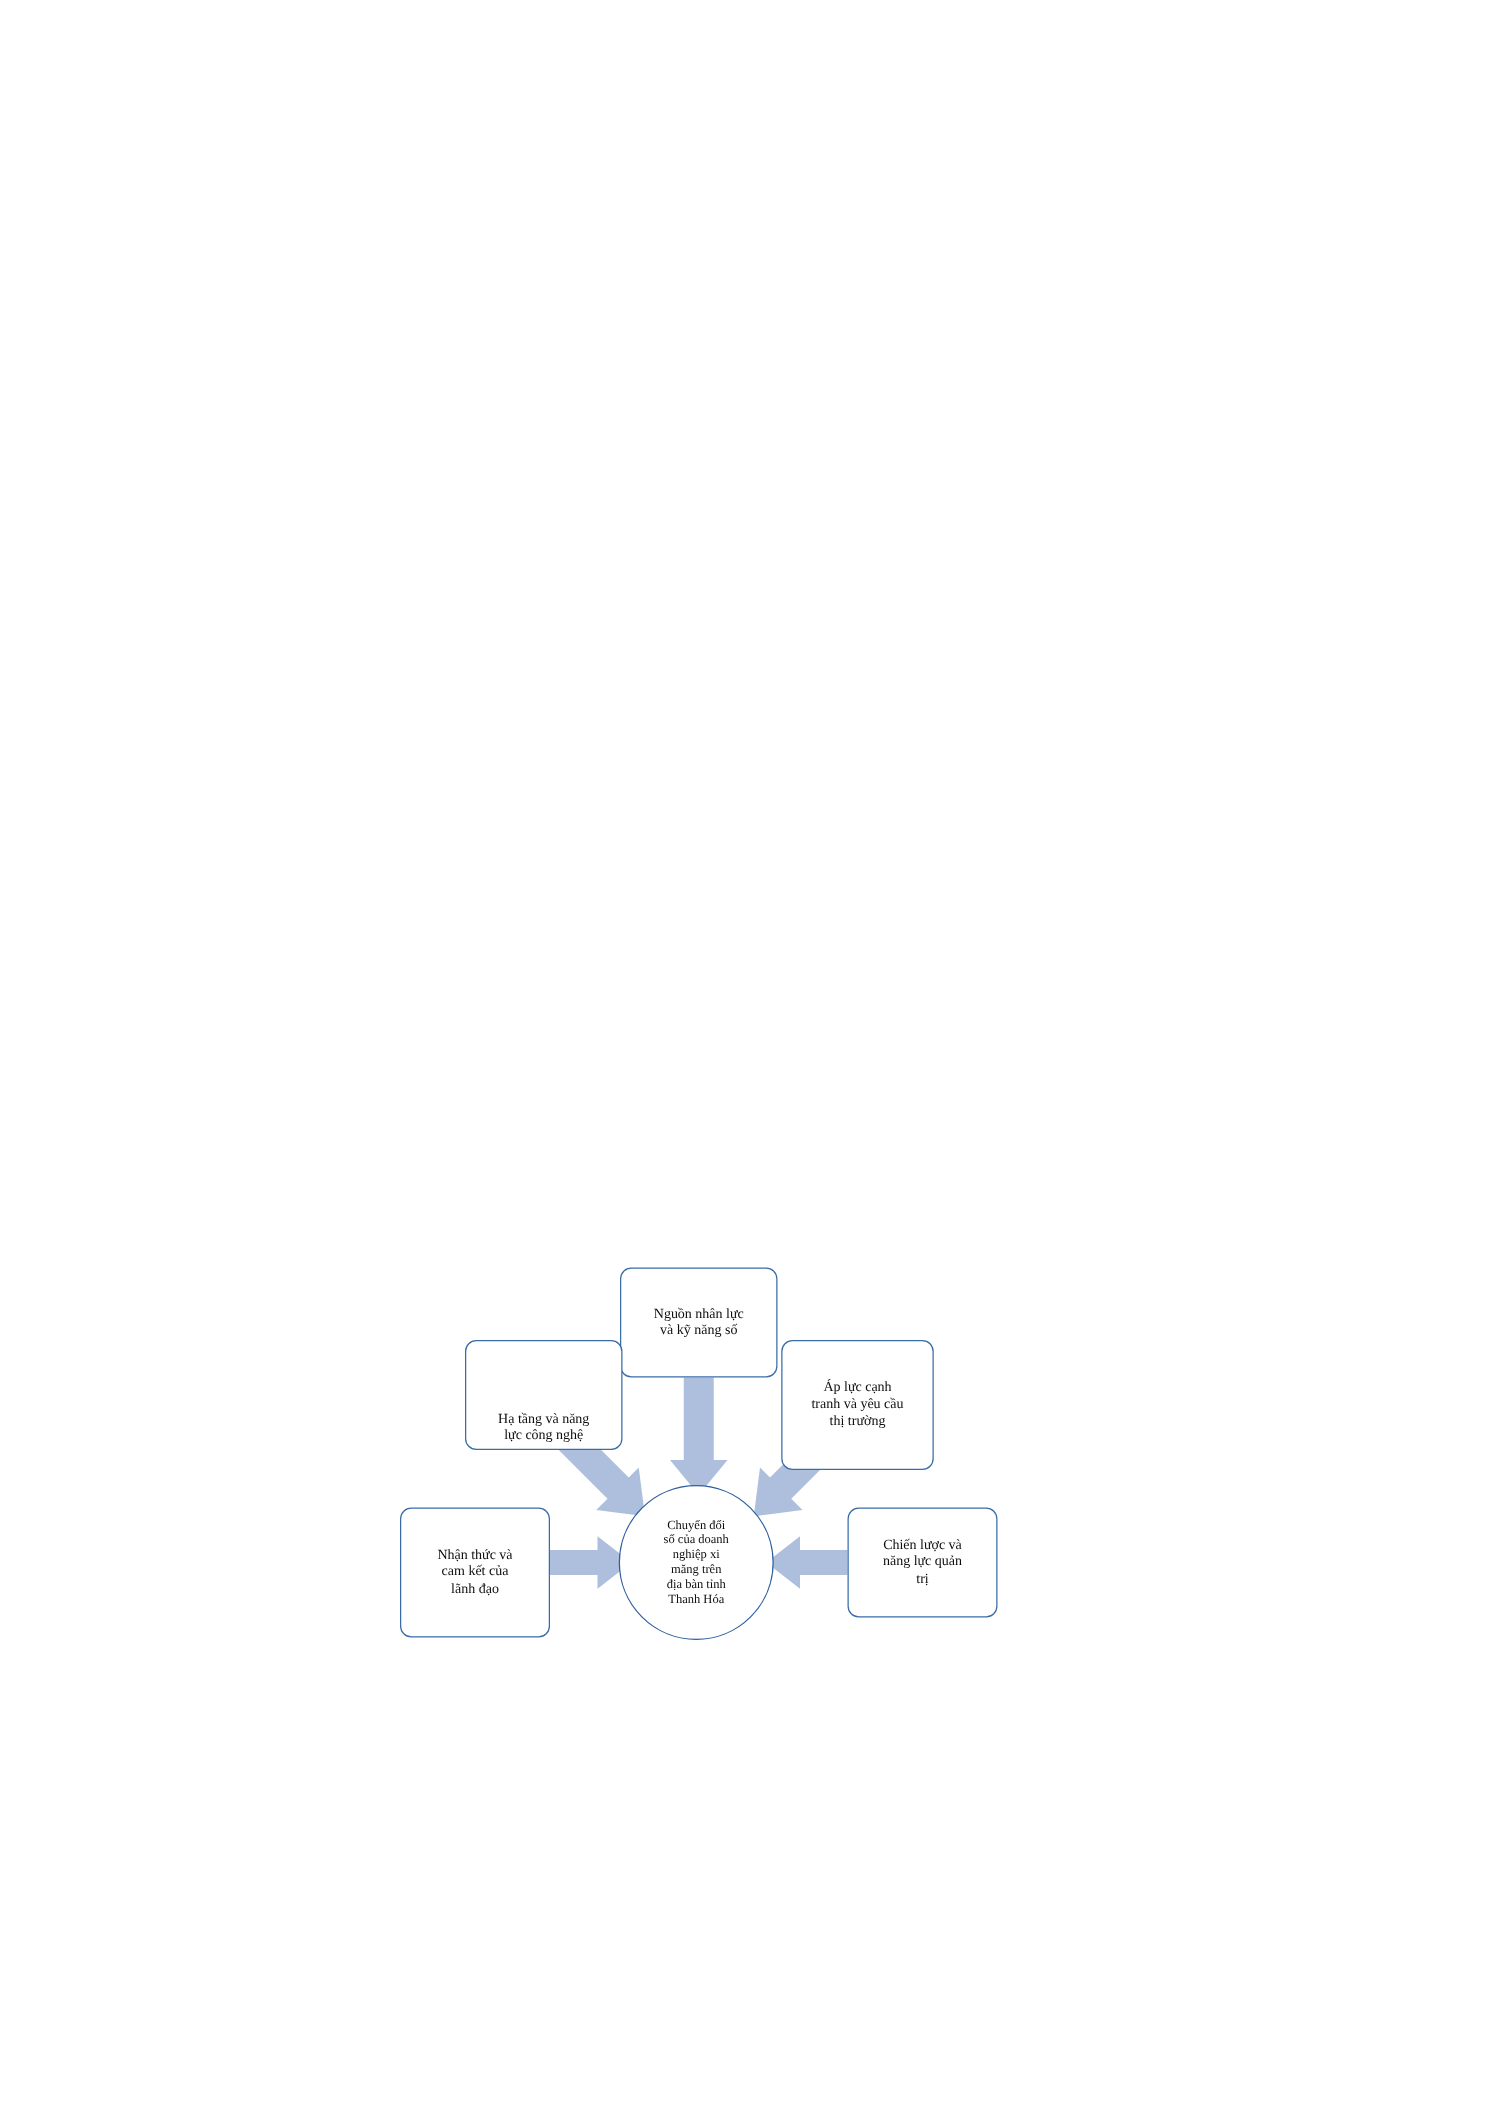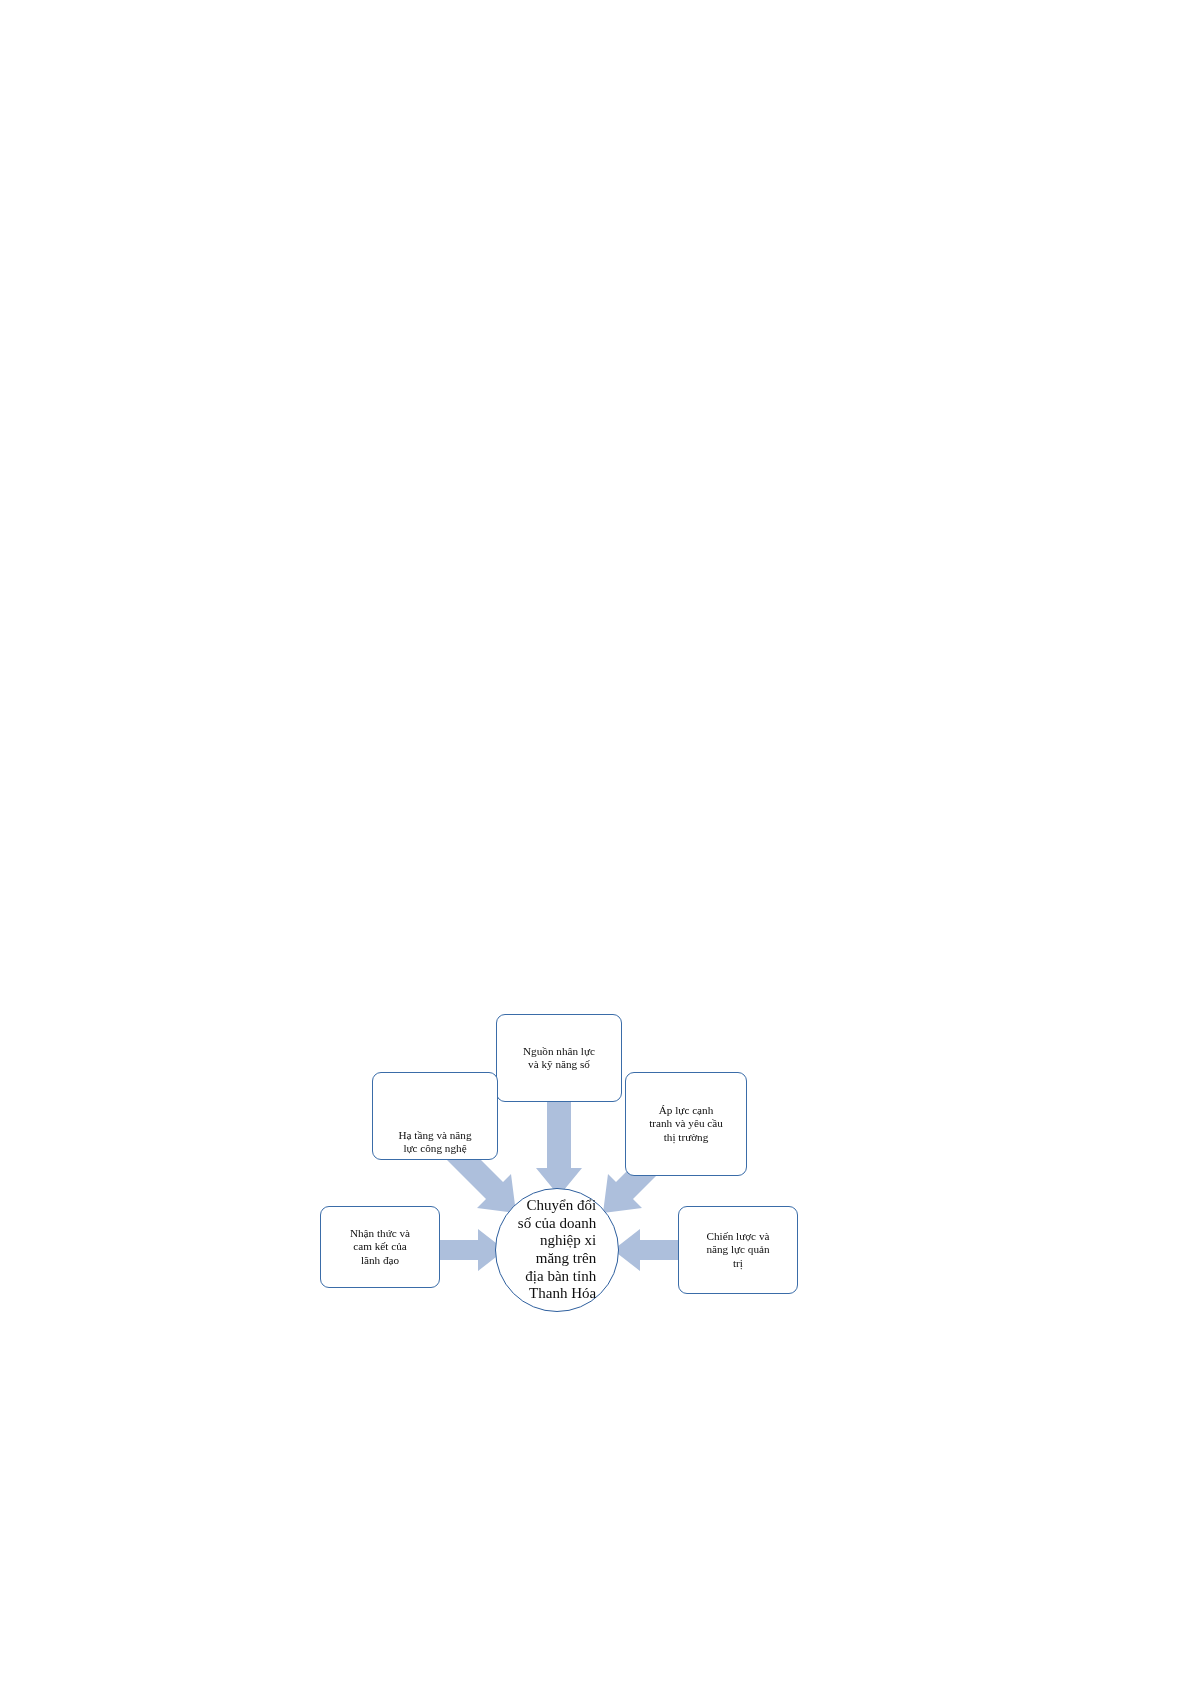--- a/index.html
+++ b/index.html
@@ -55,29 +55,28 @@
     border: 1.6px solid #3a6ca8;
     border-radius: 9px;
     background: #ffffff;
     font-size: 11.2px;
     padding: 4px 6px;
   }
   .node-circle {
     border: 1.6px solid #2e5f9e;
     border-radius: 50%;
     background: #ffffff;
-    font-size: 15px;
+    font-size: 10px;
     padding: 6px;
-    text-align: right;
   }
 
   .n-top     { left: 196px; top:  14px; width: 126px; height: 88px; }
   .n-left    { left:  72px; top:  72px; width: 126px; height: 88px; align-items: flex-end; }
   .n-right   { left: 325px; top:  72px; width: 122px; height: 104px; }
-  .n-botleft { left:  20px; top: 206px; width: 120px; height: 82px; }
+  .n-botleft { left:  20px; top: 206px; width: 120px; height: 104px; }
   .n-botright{ left: 378px; top: 206px; width: 120px; height: 88px; }
   .n-center  { left: 195px; top: 188px; width: 124px; height: 124px; }
 
   .node-label {
     display: block;
     white-space: pre-line;
   }
 </style>
 </head>
 <body>

